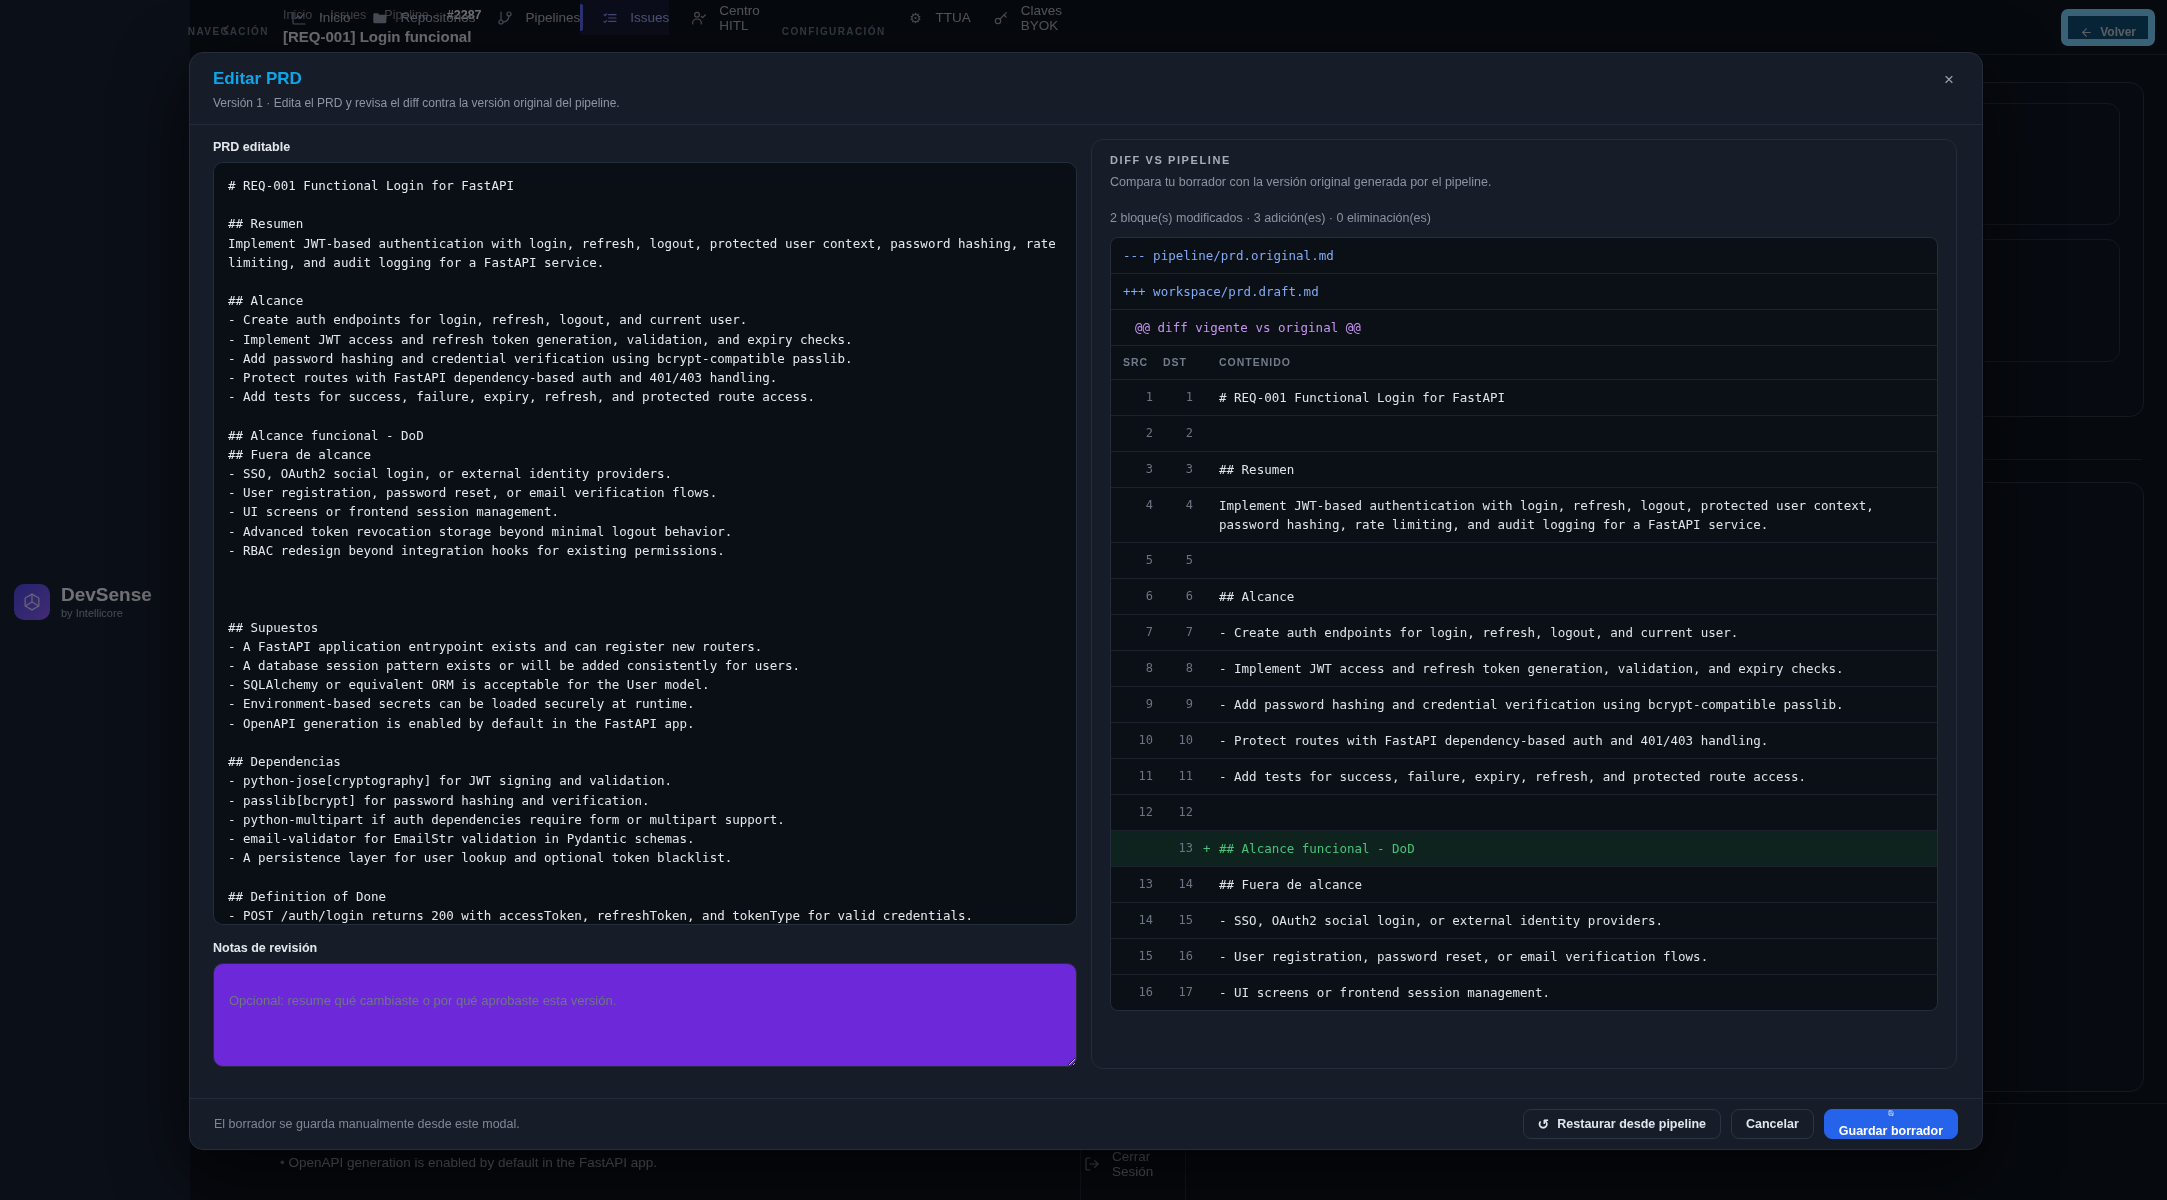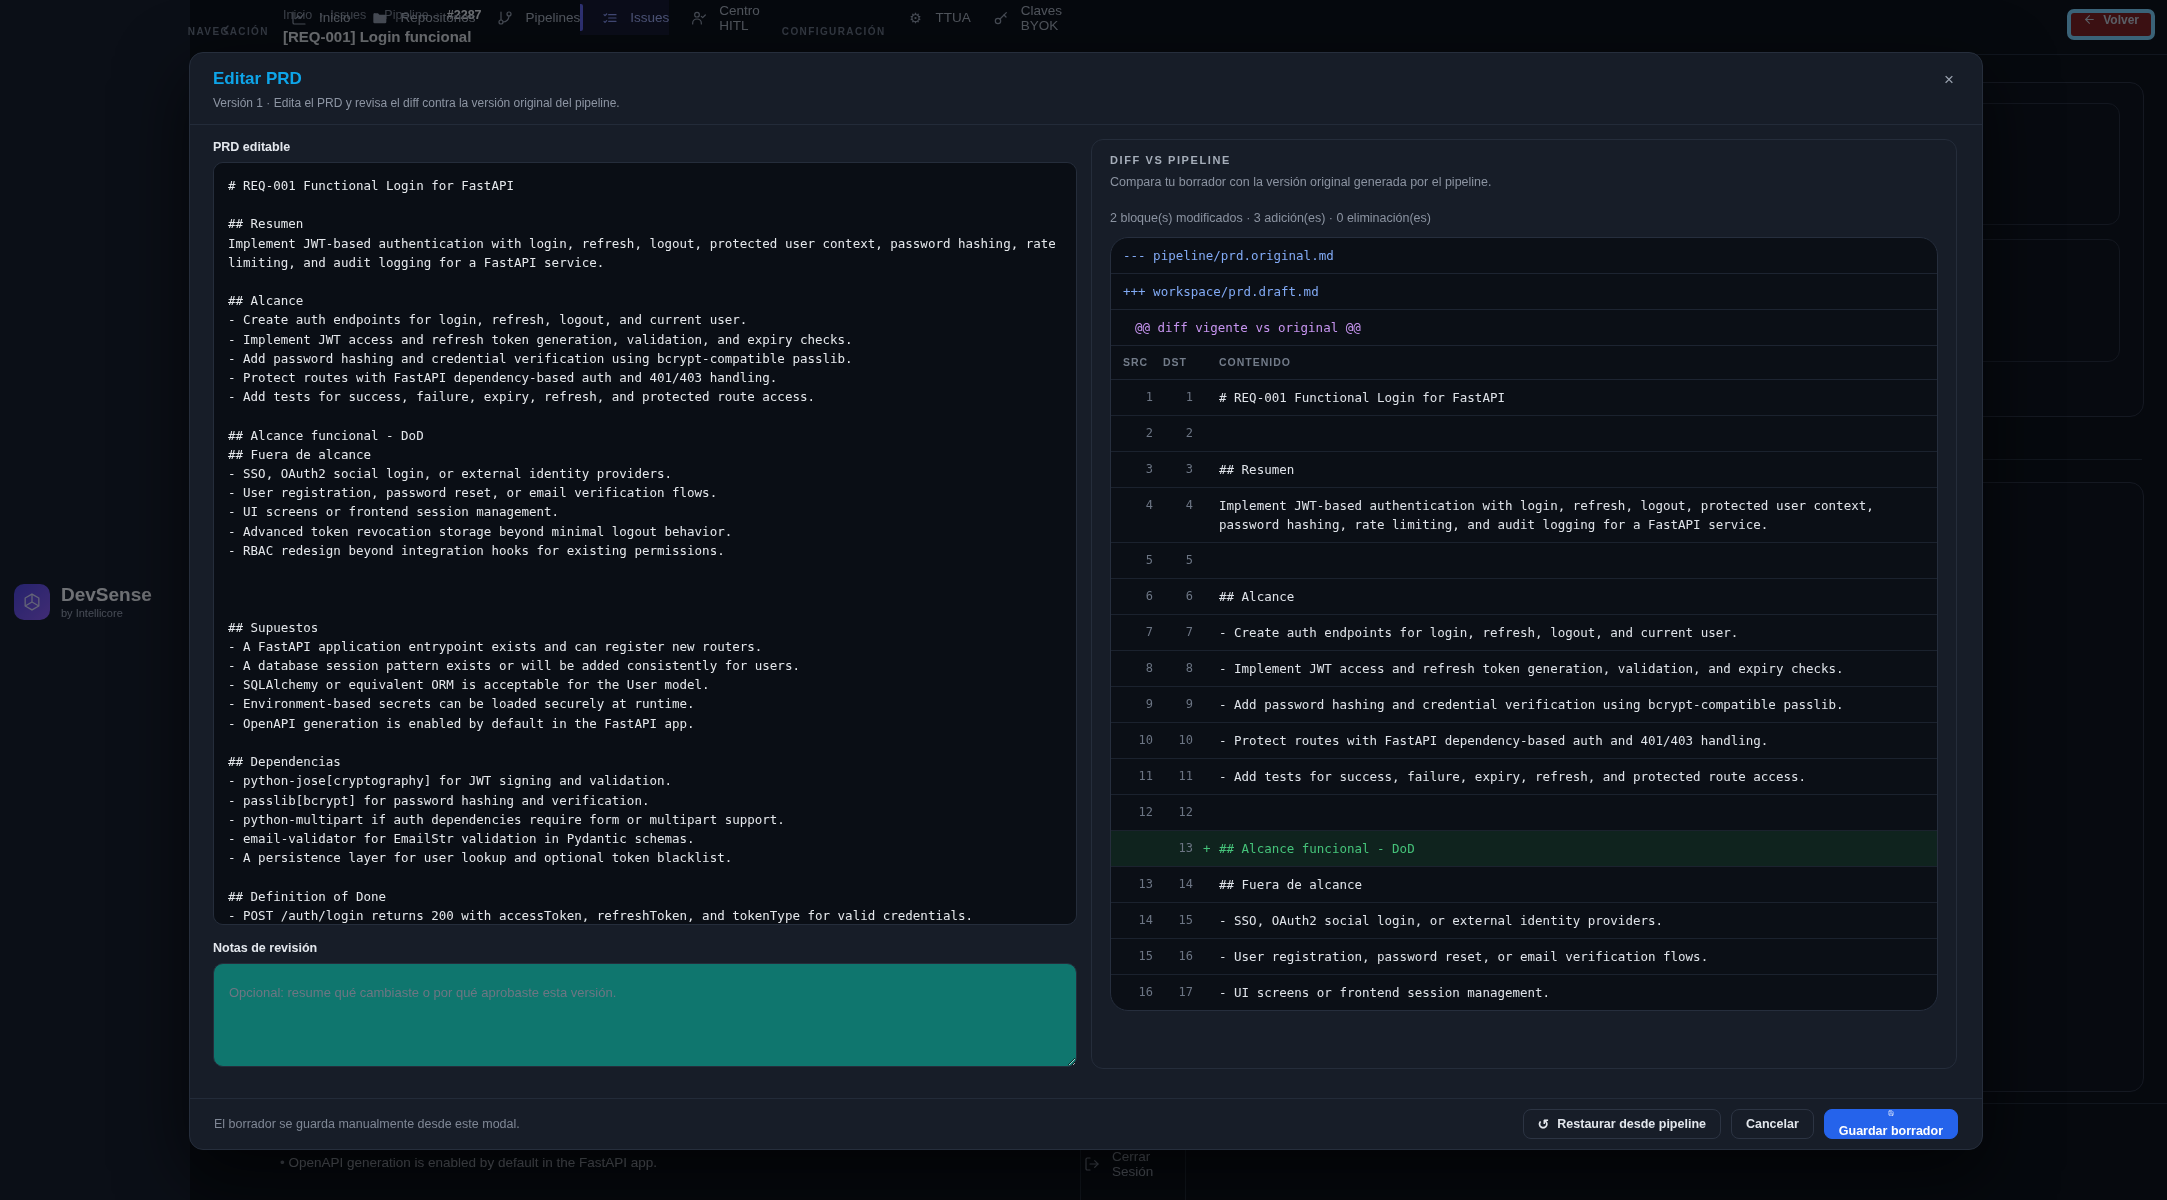--- a/index.html
+++ b/index.html
@@ -26,22 +26,22 @@
   .side-foot .side-item{height:40px;}
   
   .main{position:absolute;left:190px;top:0;right:0;height:1200px;background:#0a0e16;}
   .topbar{position:relative;height:55px;}
   .collapse-btn{position:absolute;left:28px;top:22px;width:18px;height:18px;color:#7c8494;cursor:pointer;}
   .collapse-btn svg{width:16px;height:16px;stroke:currentColor;fill:none;stroke-width:2;stroke-linecap:round;stroke-linejoin:round;}
   .crumbs{position:absolute;left:93px;top:8px;font-size:12.5px;color:#828a98;display:flex;gap:7px;align-items:center;}
   .crumb-sep{color:#5d6472;font-size:12px;}
   .crumb.current{color:#eef1f5;font-weight:bold;}
   .bc-title{position:absolute;left:93px;top:28px;font-size:15px;font-weight:bold;color:#eef1f5;}
-  .back-btn{position:absolute;right:12px;top:9px;height:23px;display:flex;align-items:flex-start;gap:7px;
-            padding:0 12px;border:4px solid #7dd3fc;border-radius:7px;background:#7f1d1d;
+  .back-btn{position:absolute;right:12px;top:9px;height:23px;display:flex;align-items:flex-end;gap:7px;
+            padding:0 12px;border:7px solid #7dd3fc;border-radius:7px;background:#0c4a6e;
             font-size:12px;font-weight:bold;color:#c2c9d4;cursor:pointer;}
   .back-btn svg{width:13px;height:13px;stroke:currentColor;fill:none;stroke-width:2;stroke-linecap:round;stroke-linejoin:round;}
   .bg-line-top{position:absolute;left:16px;top:54px;right:0;height:1px;background:#232b3a;}
   .bg-line-bottom{position:absolute;left:0;top:1103px;right:0;height:1px;background:#222a38;}
   .bg-card{position:absolute;border:1px solid #2a3140;border-radius:14px;background:#0c1019;}
   .bg-card.inner{border-radius:12px;border-color:#262d3c;}
   .bg-vline{position:absolute;width:1px;background:#222a37;}
   .bg-bullet{position:absolute;left:90px;top:1155px;font-size:13.5px;color:#c3c9d3;}
   .bg-bullet::before{content:"•  ";color:#9aa2af;}
   
@@ -54,31 +54,31 @@
   .modal-sub{font-size:12px;color:#8d95a3;margin-top:7px;}
   .modal-close{position:absolute;right:22px;top:16px;font-size:17px;color:#99a1ae;cursor:pointer;
                width:22px;height:22px;text-align:center;line-height:22px;}
   .modal-body{flex:1;display:flex;gap:14px;padding:14px 25px 0 23px;min-height:0;}
   .col-left{width:864px;flex:0 0 auto;display:flex;flex-direction:column;}
   .field-label{font-size:12.5px;font-weight:bold;color:#e3e7ed;margin:1px 0 8px 0;}
   .prd-area{width:864px;height:763px;box-sizing:border-box;background:#0a0e15;border:1px solid #252d3b;border-radius:10px;
             padding:13px 14px;color:#e5e8ec;font-family:"DejaVu Sans Mono",monospace;font-size:12.5px;line-height:19.2px;
             resize:none;outline:none;white-space:pre-wrap;overflow:auto;}
   .notes-label{margin-top:16px;}
-  .notes-area{width:864px;height:104px;box-sizing:border-box;background:#0f766e;border:1px solid #252d3b;border-radius:10px;
-              padding:21px 15px;color:#e5e8ec;font-family:"Liberation Sans","DejaVu Sans",sans-serif;font-size:13px;
+  .notes-area{width:864px;height:104px;box-sizing:border-box;background:#6d28d9;border:1px solid #252d3b;border-radius:10px;
+              padding:29px 15px;color:#e5e8ec;font-family:"Liberation Sans","DejaVu Sans",sans-serif;font-size:13px;
               resize:vertical;outline:none;}
   .notes-area::placeholder{color:#6d7683;}
   
   .col-right{flex:1;min-width:0;}
   .diff-panel{box-sizing:border-box;height:930px;border:1px solid #252d3b;border-radius:12px;padding:14px 18px;overflow:hidden;}
   .diff-title{font-size:11px;font-weight:bold;letter-spacing:1.6px;color:#a6aeba;}
   .diff-desc{font-size:12.5px;color:#8b93a1;margin-top:9px;}
   .diff-stats{font-size:12.5px;color:#8b93a1;margin-top:22px;}
-  .diff-table{margin-top:12px;border:1px solid #262e3d;border-radius:18px;background:#0b0f16;overflow:hidden;
+  .diff-table{margin-top:12px;border:1px solid #262e3d;border-radius:8px;background:#0b0f16;overflow:hidden;
               font-family:"DejaVu Sans Mono",monospace;font-size:12.5px;line-height:19px;}
   .dt-file{padding:8px 12px;border-bottom:1px solid #1d2431;color:#82aaf5;}
   .dt-hunk{padding:8px 24px;border-bottom:1px solid #1d2431;color:#c795f0;}
   .dt-cols{display:grid;grid-template-columns:40px 40px 16px 1fr;padding:7px 0 7px 12px;border-bottom:1px solid #1d2431;
            font-family:"Liberation Sans",sans-serif;font-size:10.5px;font-weight:bold;letter-spacing:1px;color:#737c8a;}
   .dt-cols .c3{grid-column:4;}
   .diff-row{display:grid;grid-template-columns:40px 40px 16px 1fr;padding:8px 12px 8px 12px;min-height:19px;align-items:start;}
   .diff-row + .diff-row{border-top:1px solid #1b222e;}
   .diff-row .num{color:#6c7584;text-align:right;padding-right:10px;font-size:12px;}
   .diff-row .sign{color:#45c37a;}

